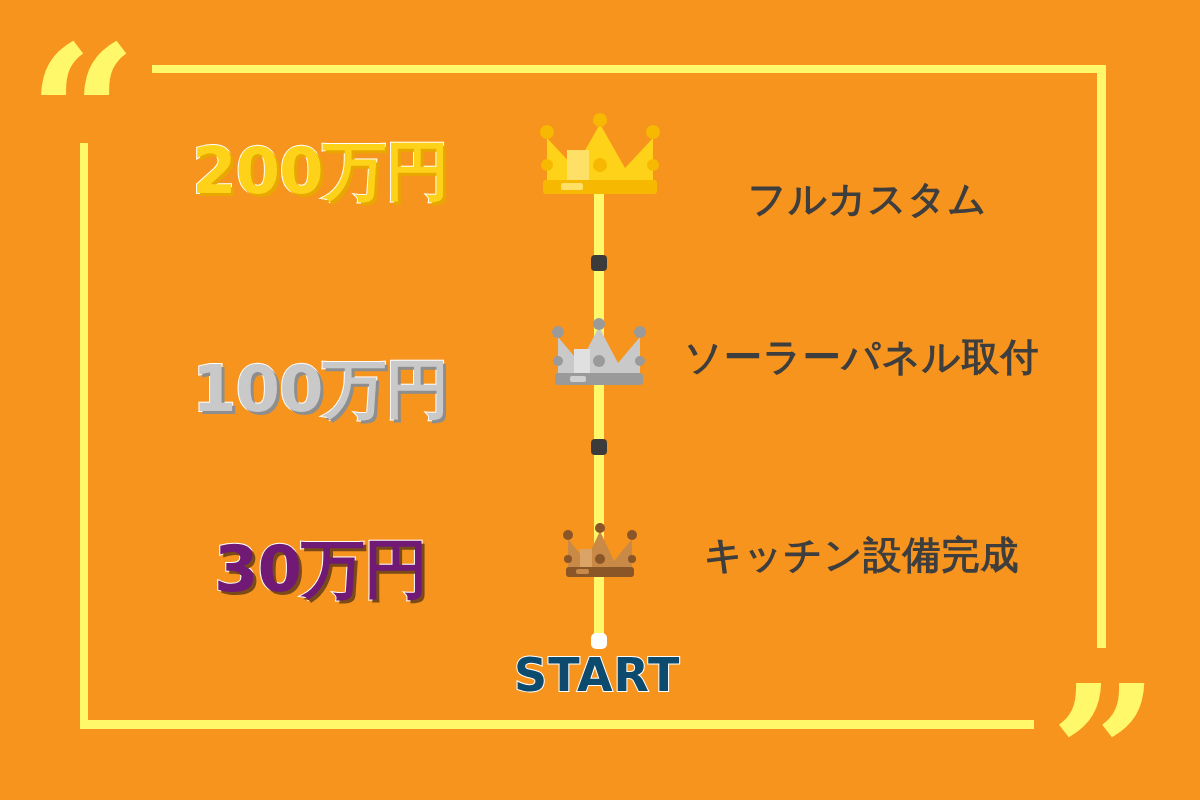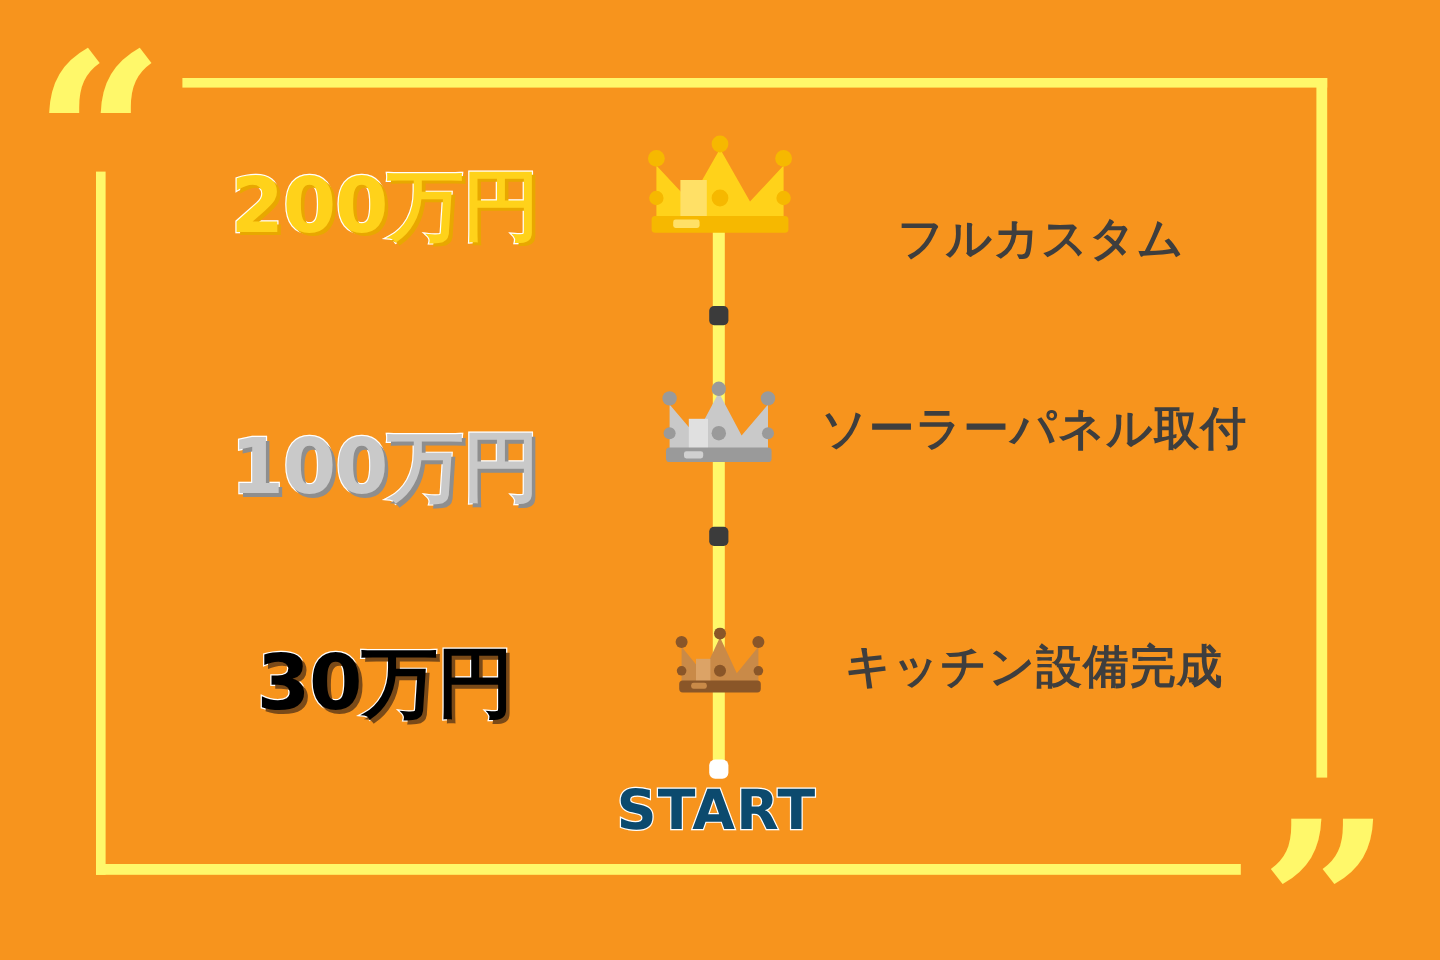--- a/index.html
+++ b/index.html
@@ -3,21 +3,21 @@
 <meta charset="utf-8">
 <style>
   html,body{margin:0;padding:0;}
   body{width:1200px;height:800px;background:#F7941D;position:relative;overflow:hidden;font-family:"DejaVu Sans",sans-serif;}
   .line{position:absolute;background:#FFF86A;}
   .quote{position:absolute;color:#FFF86A;font-family:"DejaVu Serif",serif;font-weight:bold;font-size:190px;line-height:1;}
   .amount{position:absolute;font-weight:bold;font-size:64px;letter-spacing:-1px;
     -webkit-text-stroke:2px #ffffff;paint-order:stroke fill;}
   .amount.gold{color:#FFD21A;text-shadow:3px 3px 0 #E8A800;}
   .amount.silver{color:#C9C9C9;text-shadow:3px 3px 0 #8e8e8e;}
-  .amount.bronze{color:#000000;text-shadow:3px 3px 0 #7a4a18;}
+  .amount.bronze{color:#701a75;text-shadow:3px 3px 0 #7a4a18;}
   .label{position:absolute;font-weight:bold;color:#3E3E3E;font-size:38px;letter-spacing:1px;}
   .timeline{position:absolute;left:594px;top:185px;width:10px;height:455px;background:#FFF86A;}
   .dot{position:absolute;width:16px;height:16px;border-radius:4px;background:#3B3B3B;left:591px;}
   .start-dot{position:absolute;width:16px;height:16px;border-radius:5px;background:#ffffff;left:591px;top:633px;}
   .start{position:absolute;left:514px;top:648px;font-weight:bold;font-size:46px;color:#0c4a6e;
     -webkit-text-stroke:2px #ffffff;paint-order:stroke fill;letter-spacing:1px;}
   .crown{position:absolute;}
 </style>
 </head>
 <body>

